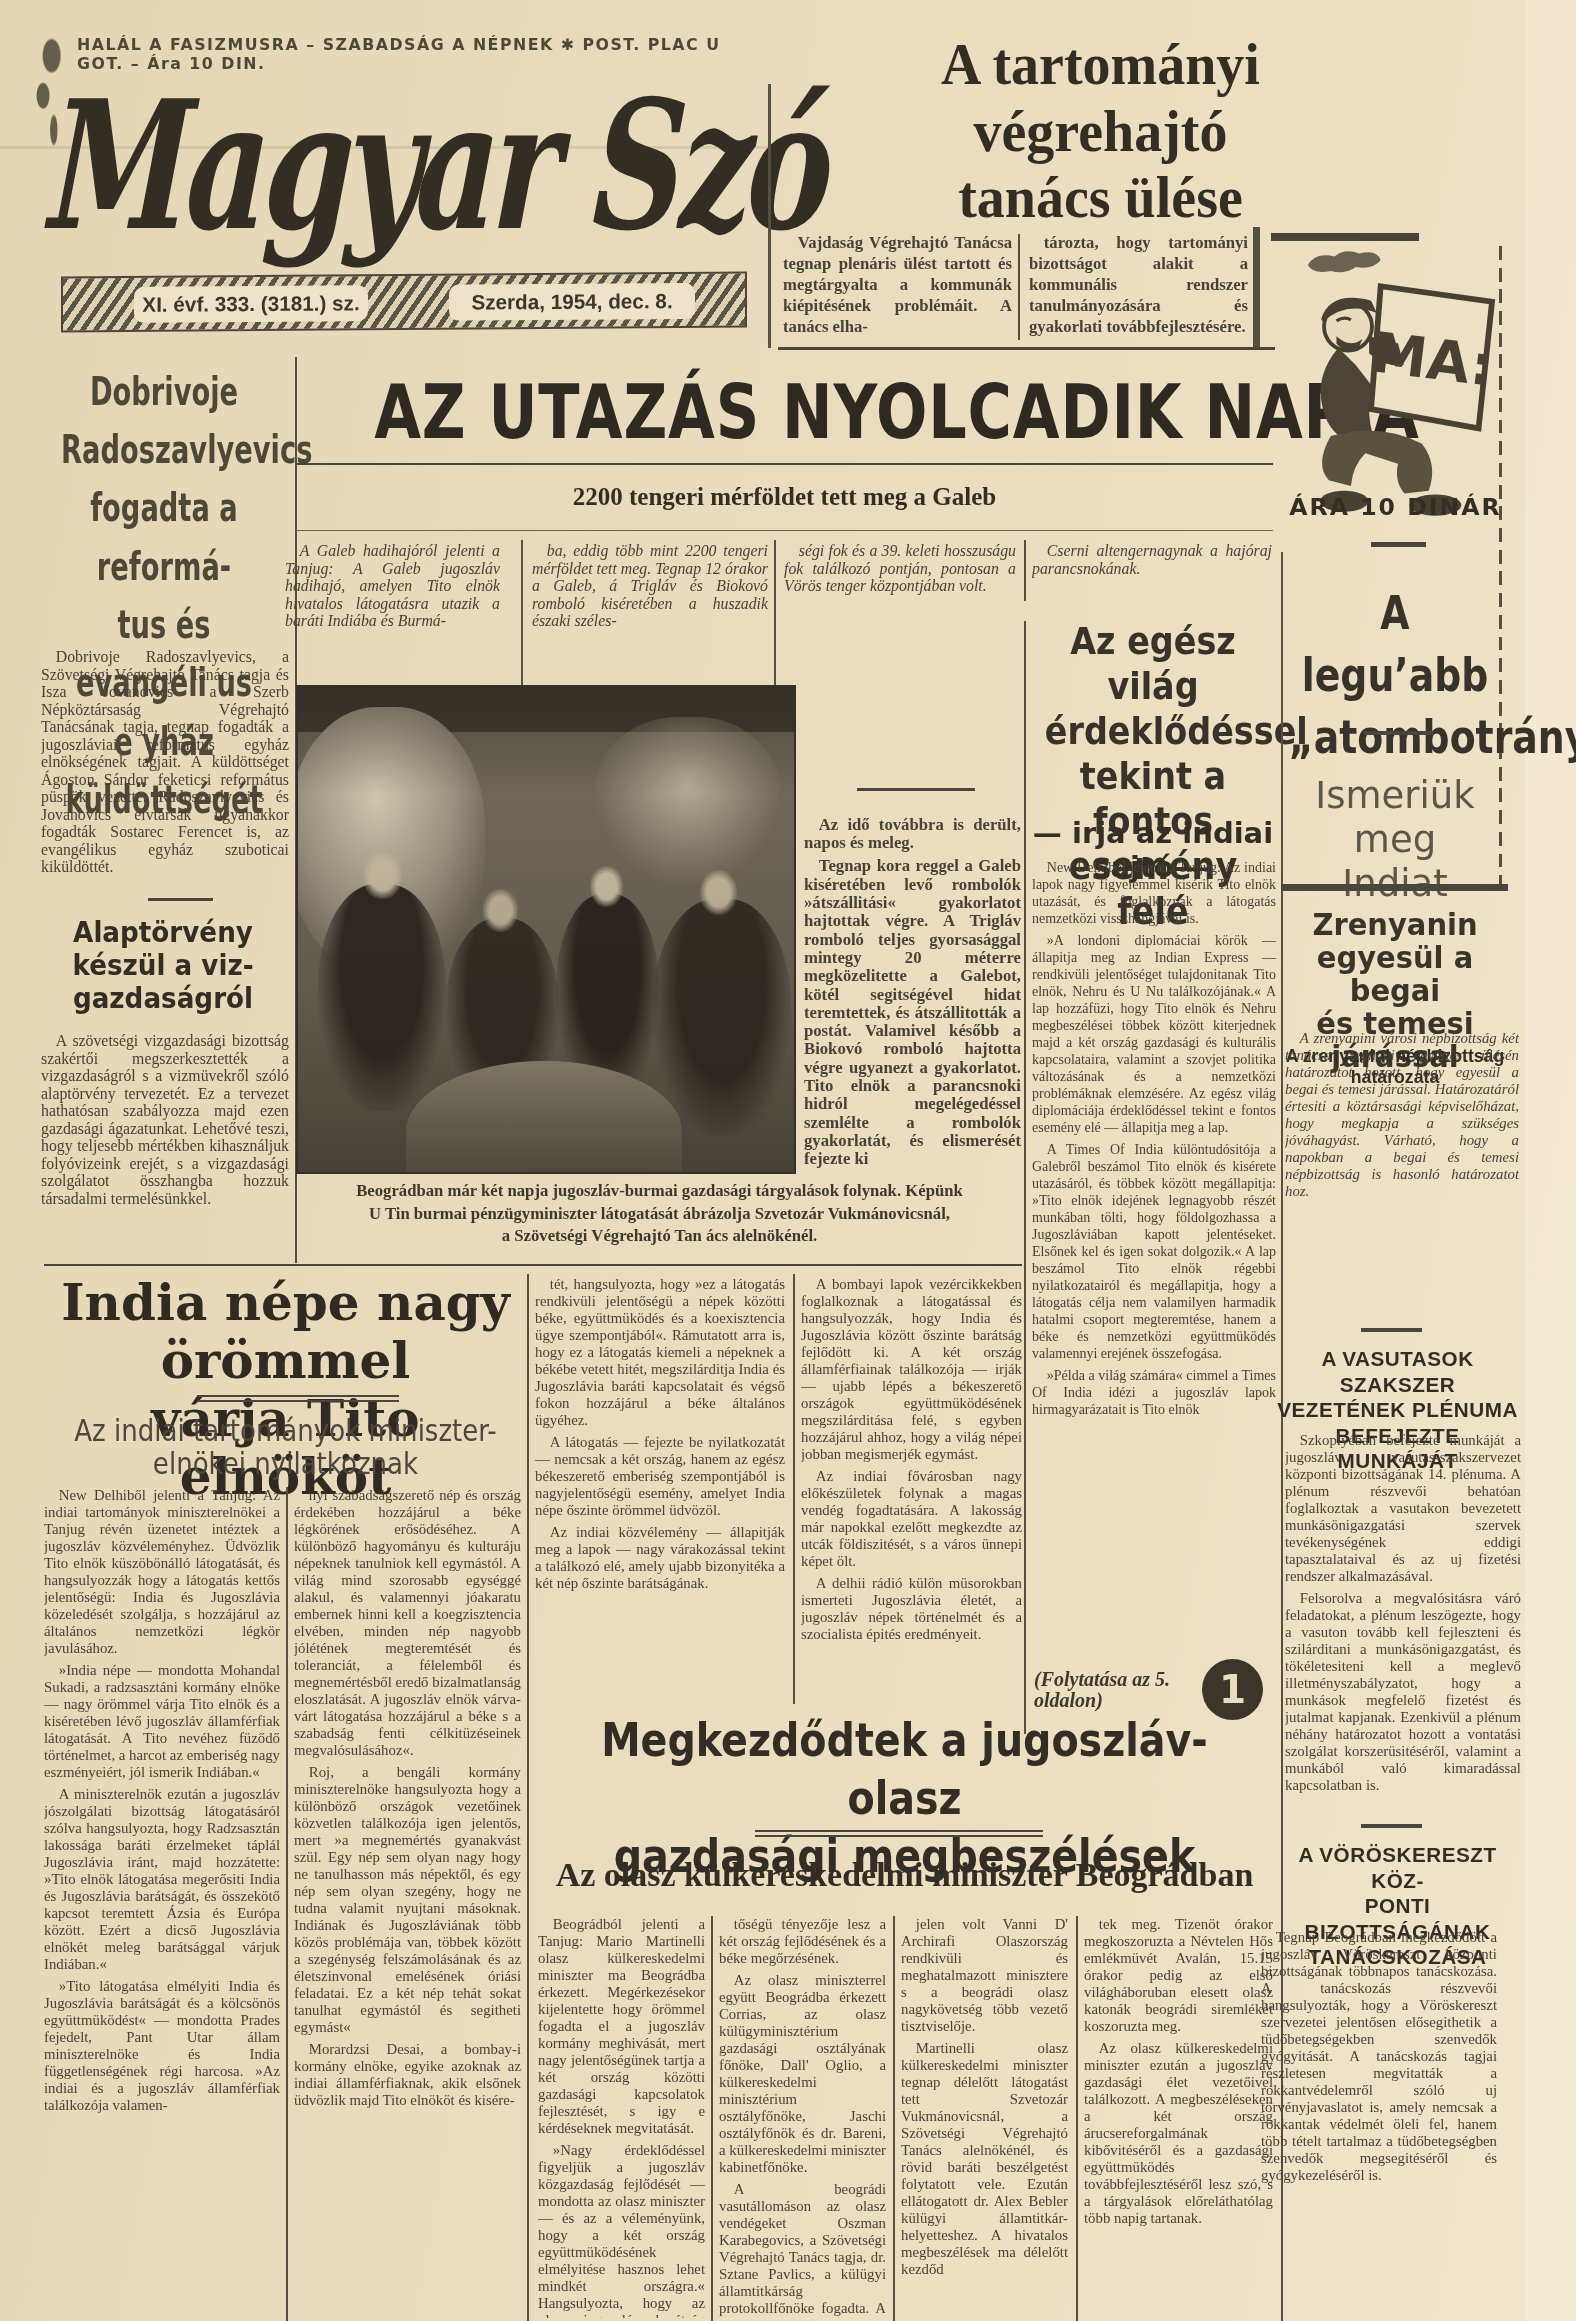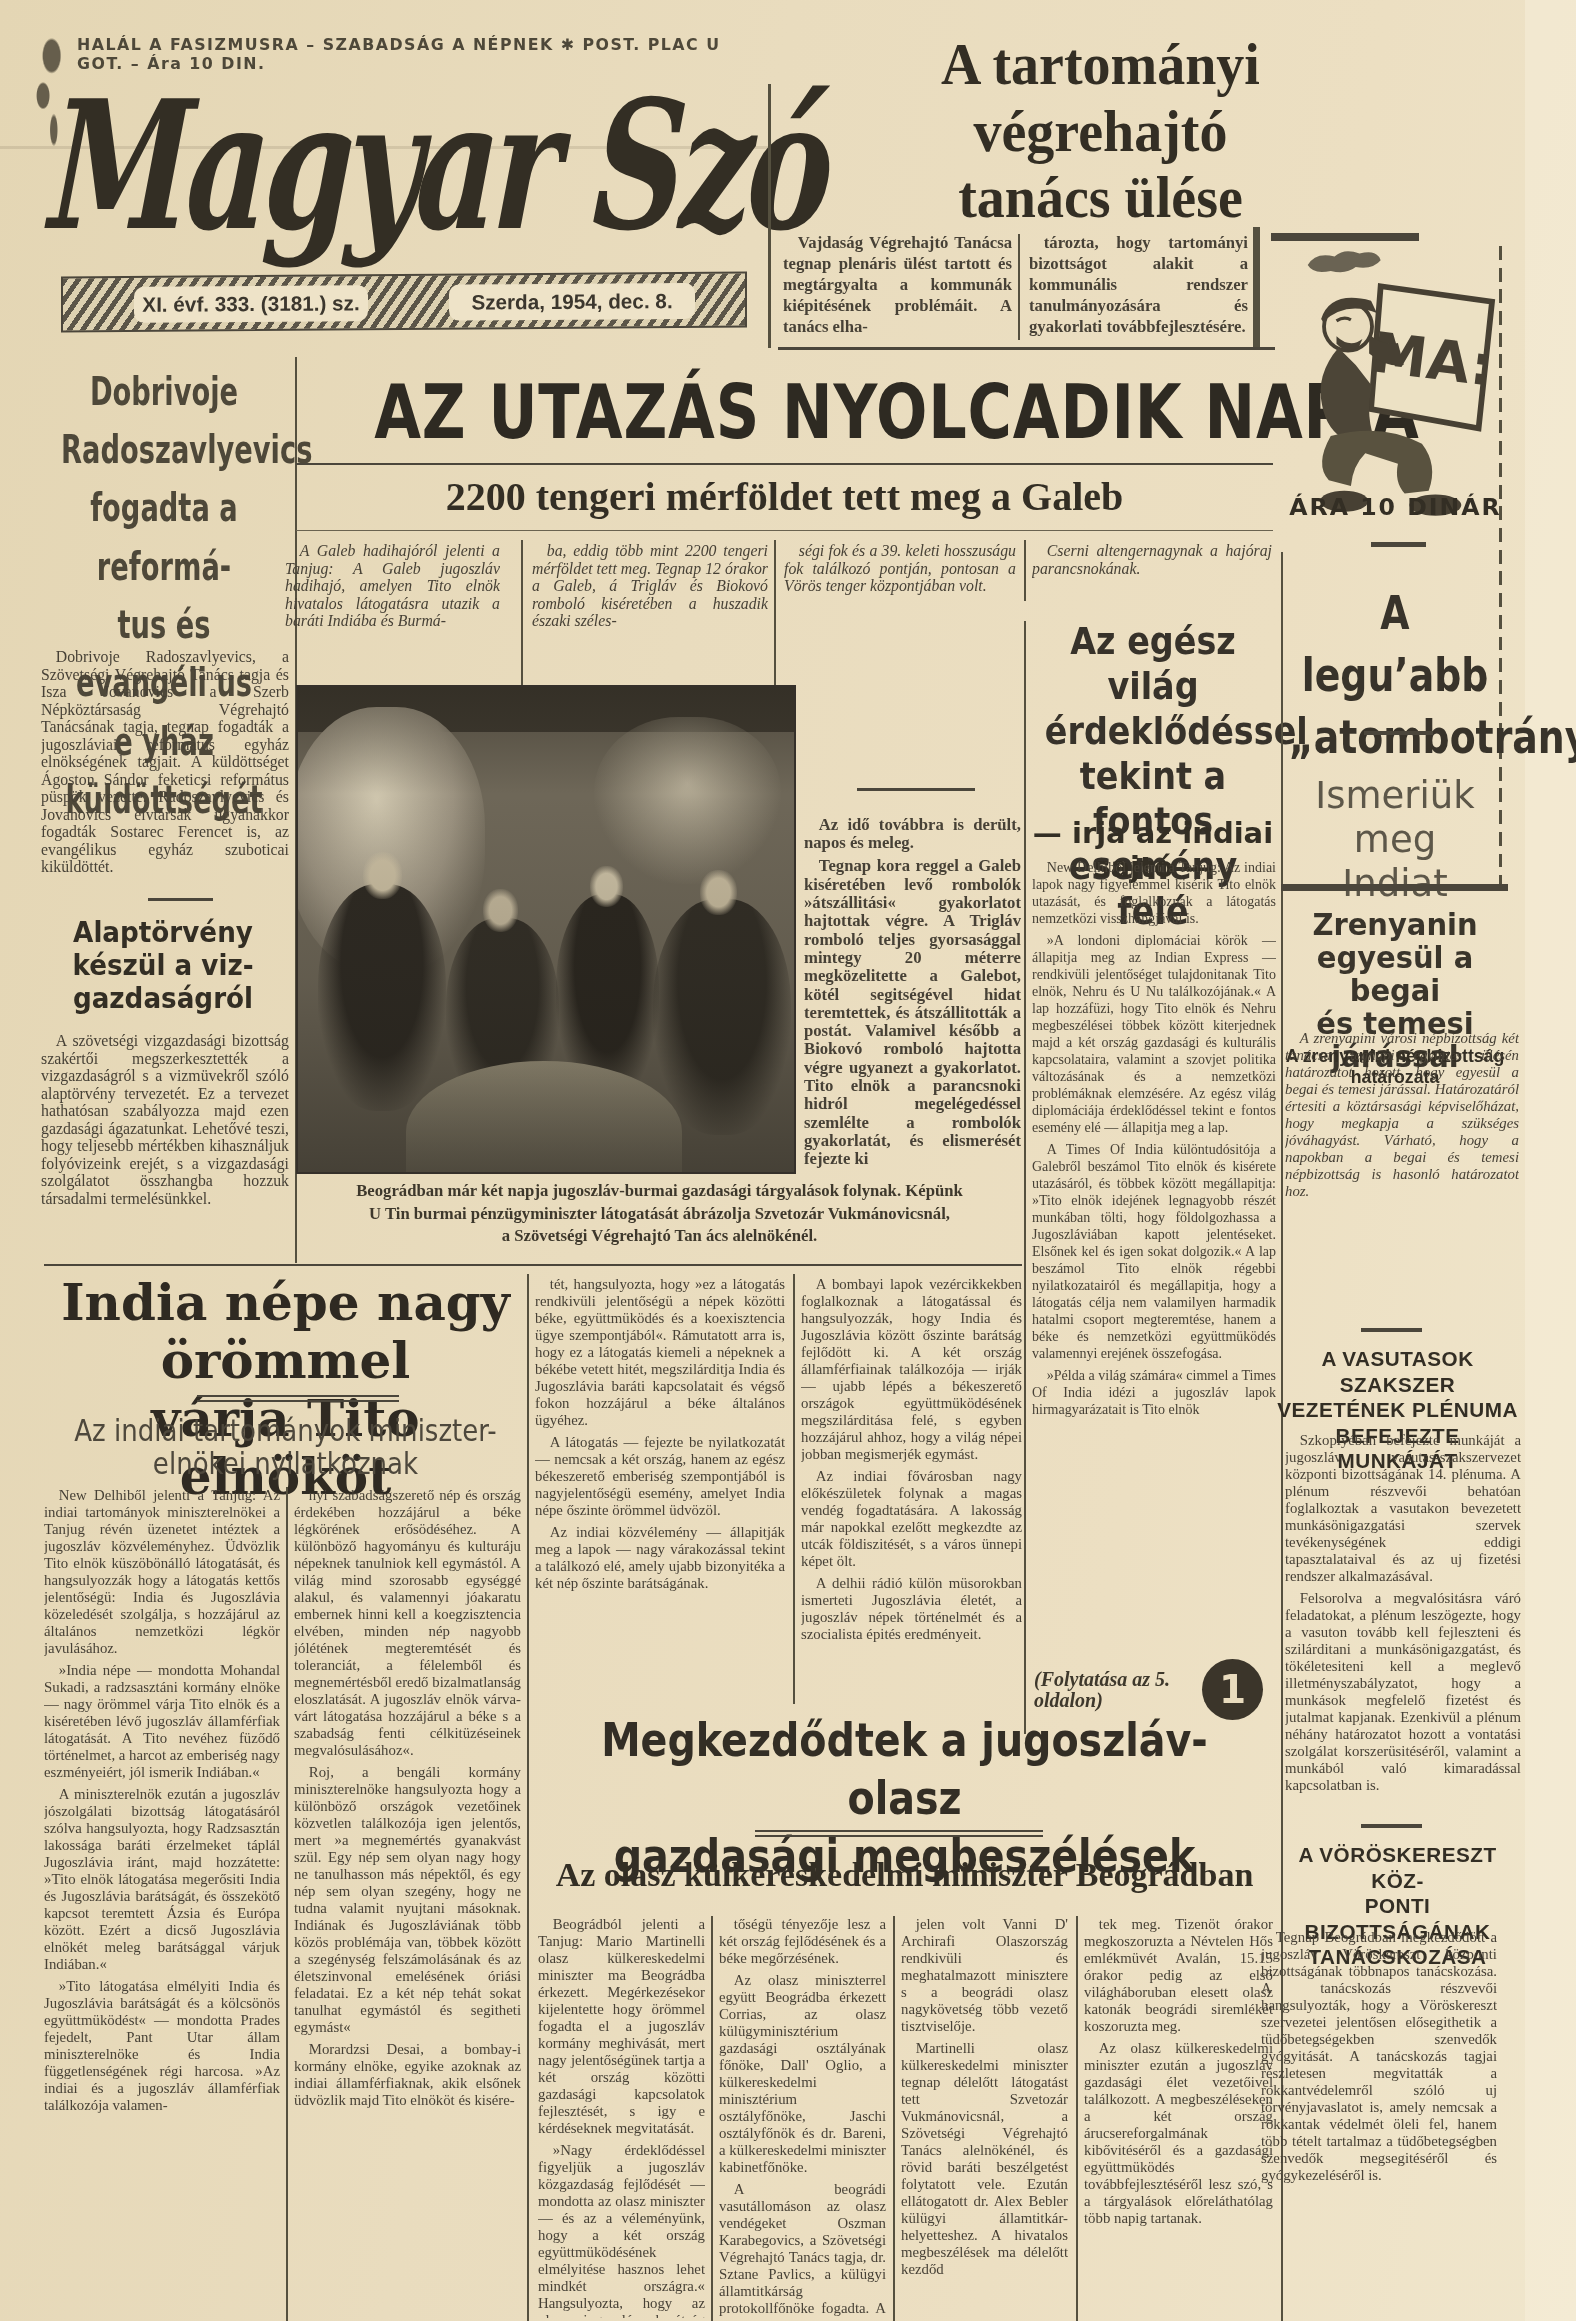--- a/index.html
+++ b/index.html
@@ -101,21 +101,21 @@
     <div>gazdaságról</div>
   </div>
   <div class="bodycol f16" style="left:41px;top:1032px;width:248px;height:209px;">
     <p>A szövetségi vizgazdasági bizottság szakértői megszerkesztették a vizgazdaságról s a vizmüvekről szóló alaptörvény tervezetét. Ez a tervezet hathatósan szabályozza majd ezen gazdasági ágazatunkat. Lehetővé teszi, hogy teljesebb mértékben kihasználjuk folyóvizeink erejét, s a vizgazdasági szolgálatot összhangba hozzuk társadalmi termelésünkkel.</p>
   </div>
 
   <div class="vr" style="left:295px;top:357px;width:2px;height:906px;"></div>
 
   <div class="abs sans bold ctr" style="left:296px;top:366px;width:977px;font-size:72px;line-height:89px;color:#2e2a22;letter-spacing:1px;transform:scale(.84,1.05);transform-origin:center top;white-space:nowrap;">AZ UTAZÁS NYOLCADIK NAPJA</div>
   <div class="hr" style="left:296px;top:463px;width:977px;height:2px;"></div>
-  <div class="abs ser bold ctr inkhead" style="left:296px;top:475px;width:977px;font-size:40px;line-height:43px;">2200 tengeri mérföldet tett meg a Galeb</div>
+  <div class="abs ser bold ctr inkhead" style="left:296px;top:475px;width:977px;font-size:25px;line-height:43px;">2200 tengeri mérföldet tett meg a Galeb</div>
   <div class="hr" style="left:296px;top:530px;width:977px;height:1px;background:#6a6350;"></div>
 
   <div class="bodycol f16 it" style="left:285px;top:542px;width:215px;height:160px;">
     <p>A Galeb hadihajóról jelenti a Tanjug: A Galeb jugoszláv hadihajó, amelyen Tito elnök hivatalos látogatásra utazik a baráti Indiába és Burmá-</p>
   </div>
   <div class="vr" style="left:521px;top:540px;width:2px;height:162px;"></div>
   <div class="bodycol f16 it" style="left:532px;top:542px;width:236px;height:160px;">
     <p>ba, eddig több mint 2200 tengeri mérföldet tett meg. Tegnap 12 órakor a Galeb, á Trigláv és Biokovó romboló kiséretében a huszadik északi széles-</p>
   </div>
   <div class="vr" style="left:774px;top:540px;width:2px;height:162px;"></div>

